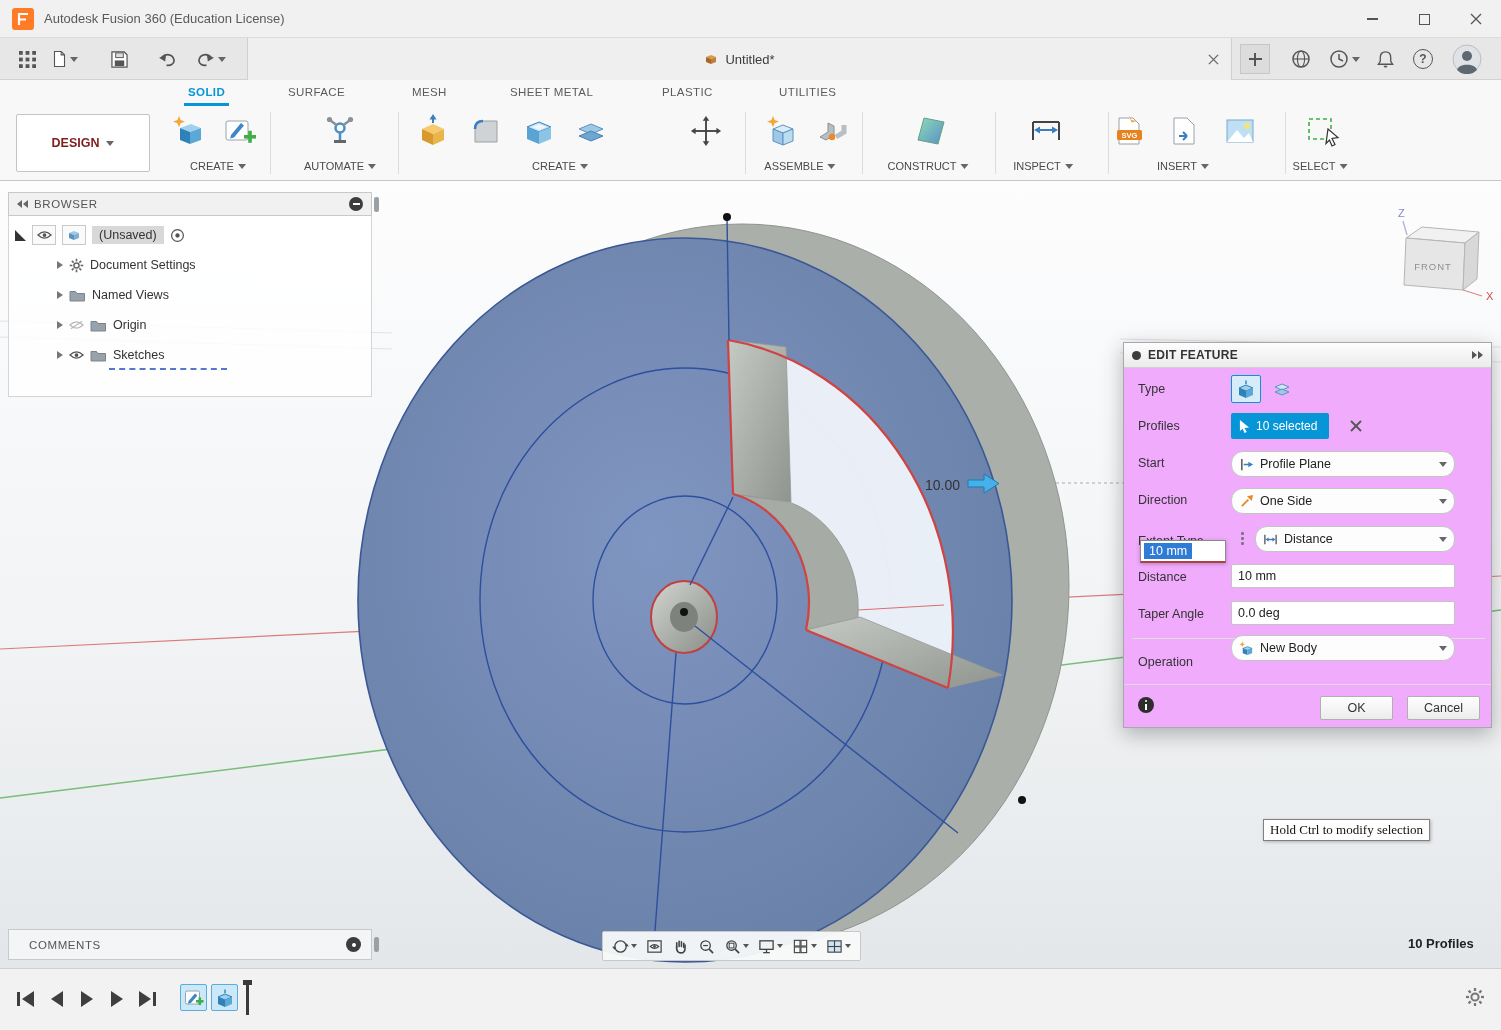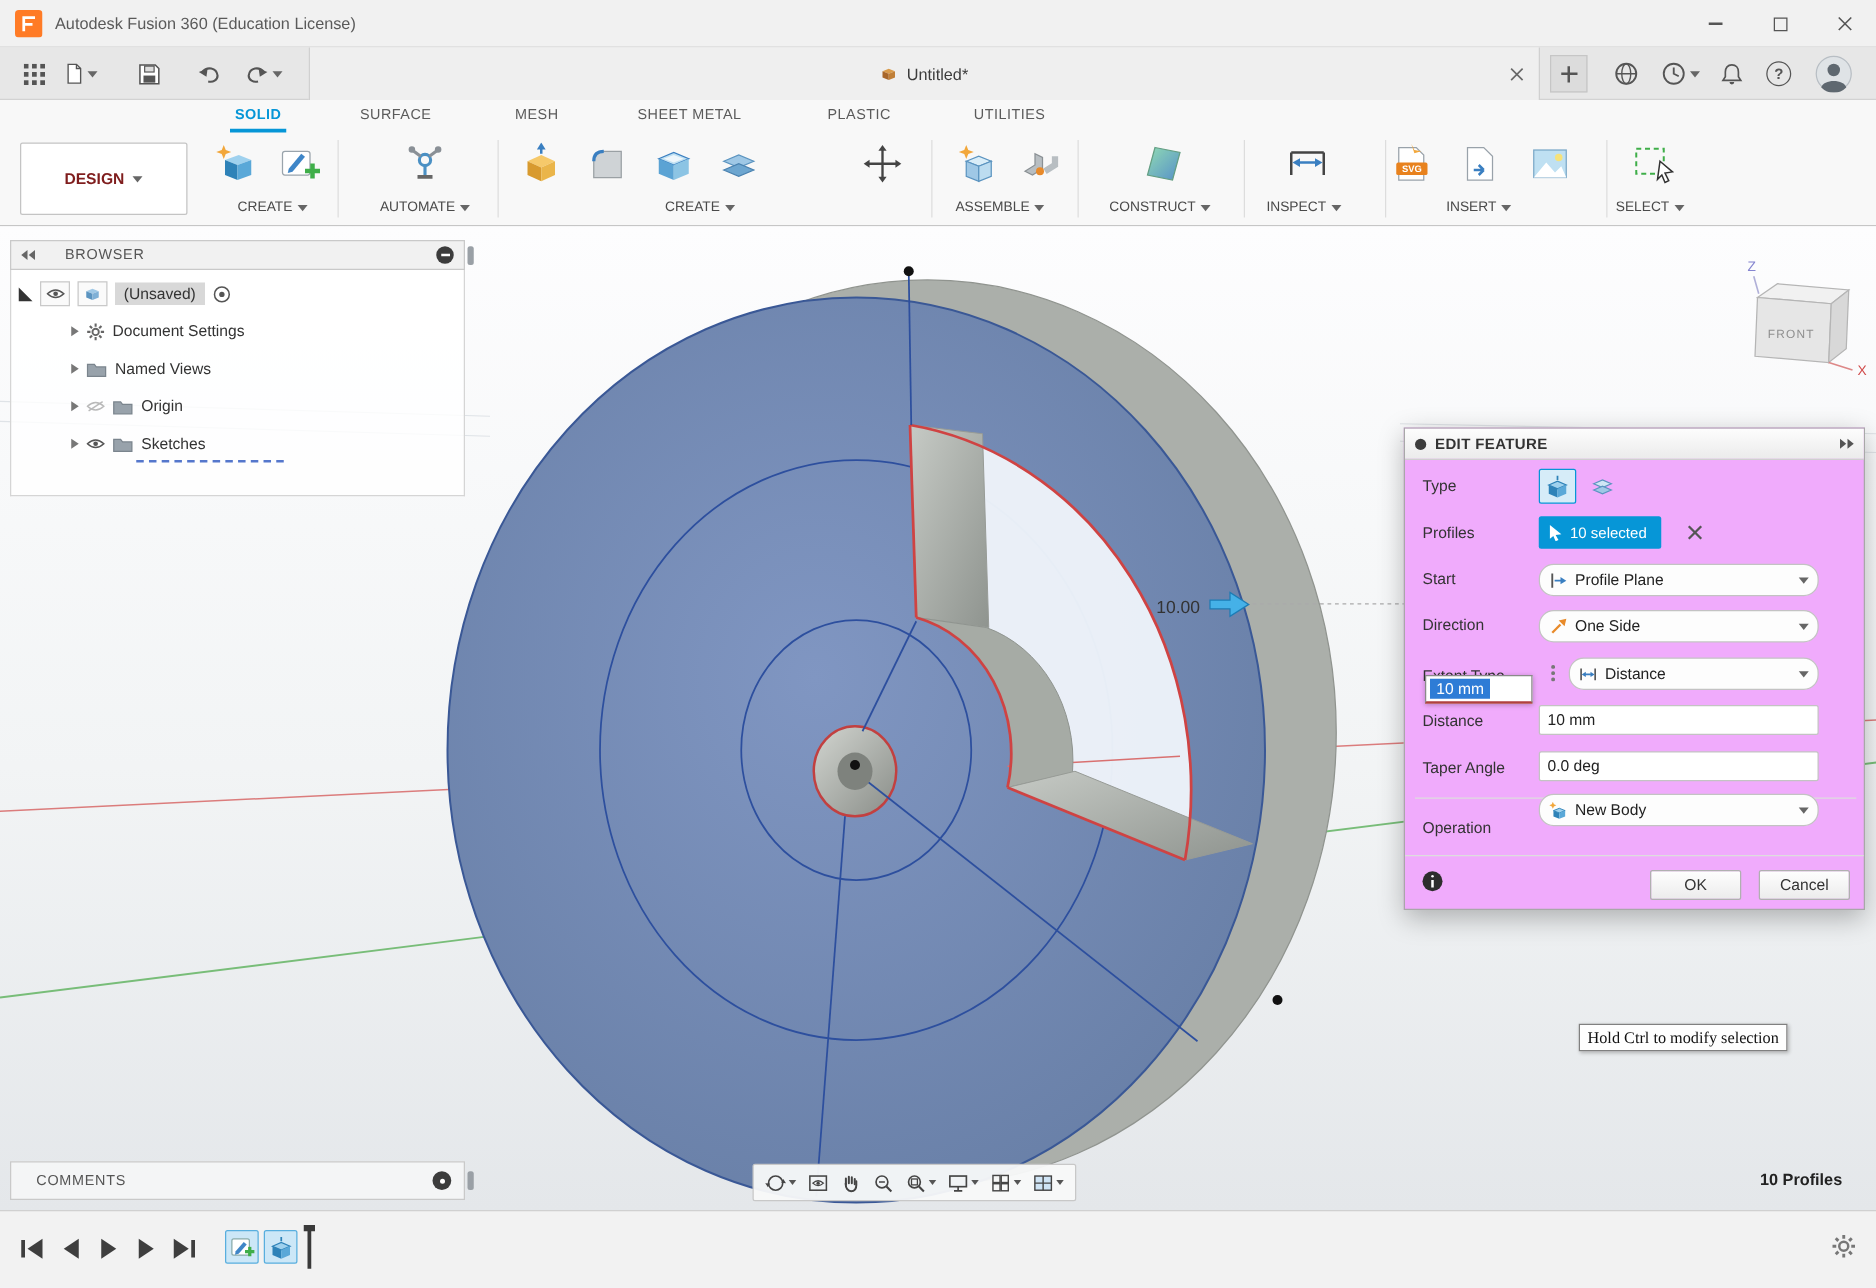--- a/index.html
+++ b/index.html
@@ -35,21 +35,21 @@
   .ricon { position:absolute; top:7px; width:36px; height:36px; display:flex; align-items:center; justify-content:center; border-radius:2px; }
   .rgl { position:absolute; top:52px; height:16px; transform:translateX(-50%); display:flex; align-items:center; gap:4px; font-size:11px; color:#4a4a4a; }
   .vsep { position:absolute; top:6px; width:1px; height:62px; background:#ddd; }
 
   
   .viewport-bg { position:absolute; left:0; top:181px; width:1501px; height:787px; background:linear-gradient(#fdfdfe 0%, #f2f4f5 55%, #e4e7ea 100%); }
   .scene { position:absolute; left:0; top:181px; width:1501px; height:787px; }
 
   
   .browser { position:absolute; left:8px; top:192px; width:364px; z-index:20; font-size:12.5px; }
-  .br-header { height:24px; background:rgba(240,240,240,.96); border:1px solid #c9c9c9; display:flex; align-items:center; padding:0 8px; gap:24px; }
+  .br-header { height:24px; background:rgba(240,240,240,.96); border:1px solid #c9c9c9; display:flex; align-items:center; padding:0 8px; gap:6px; }
   .br-title { font-size:11.5px; letter-spacing:.6px; color:#555; }
   .collapse-arrows { display:flex; gap:1px; }
   .tri-l { width:0; height:0; border-top:4px solid transparent; border-bottom:4px solid transparent; border-right:5px solid #666; }
   .br-minus { margin-left:auto; width:14px; height:14px; border-radius:50%; background:#3c3c3c; display:flex; align-items:center; justify-content:center; }
   .br-minus div { width:7px; height:1.6px; background:#fff; }
   .br-body { background:rgba(255,255,255,.82); border:1px solid #d5d5d5; border-top:none; padding:4px 0 26px 0; }
   .br-row { height:30px; display:flex; align-items:center; gap:6px; position:relative; }
   .tri-exp { width:0; height:0; border-top:11px solid transparent; border-left:11px solid #333; }
   .tri-r { width:0; height:0; border-top:4.5px solid transparent; border-bottom:4.5px solid transparent; border-left:6px solid #777; }
   .icobox { width:24px; height:20px; border:1px solid #c9c9c9; background:#fafafa; display:flex; align-items:center; justify-content:center; }

